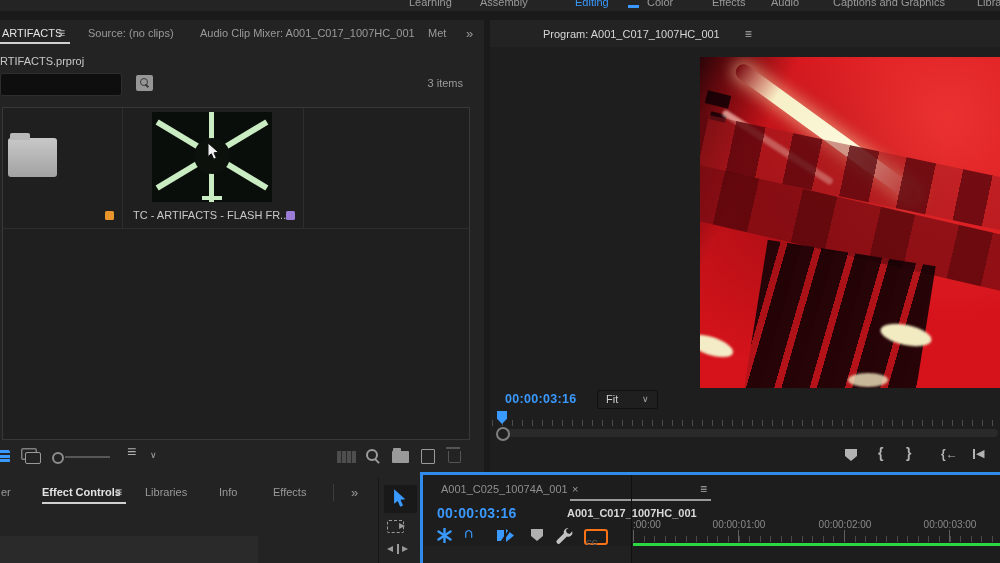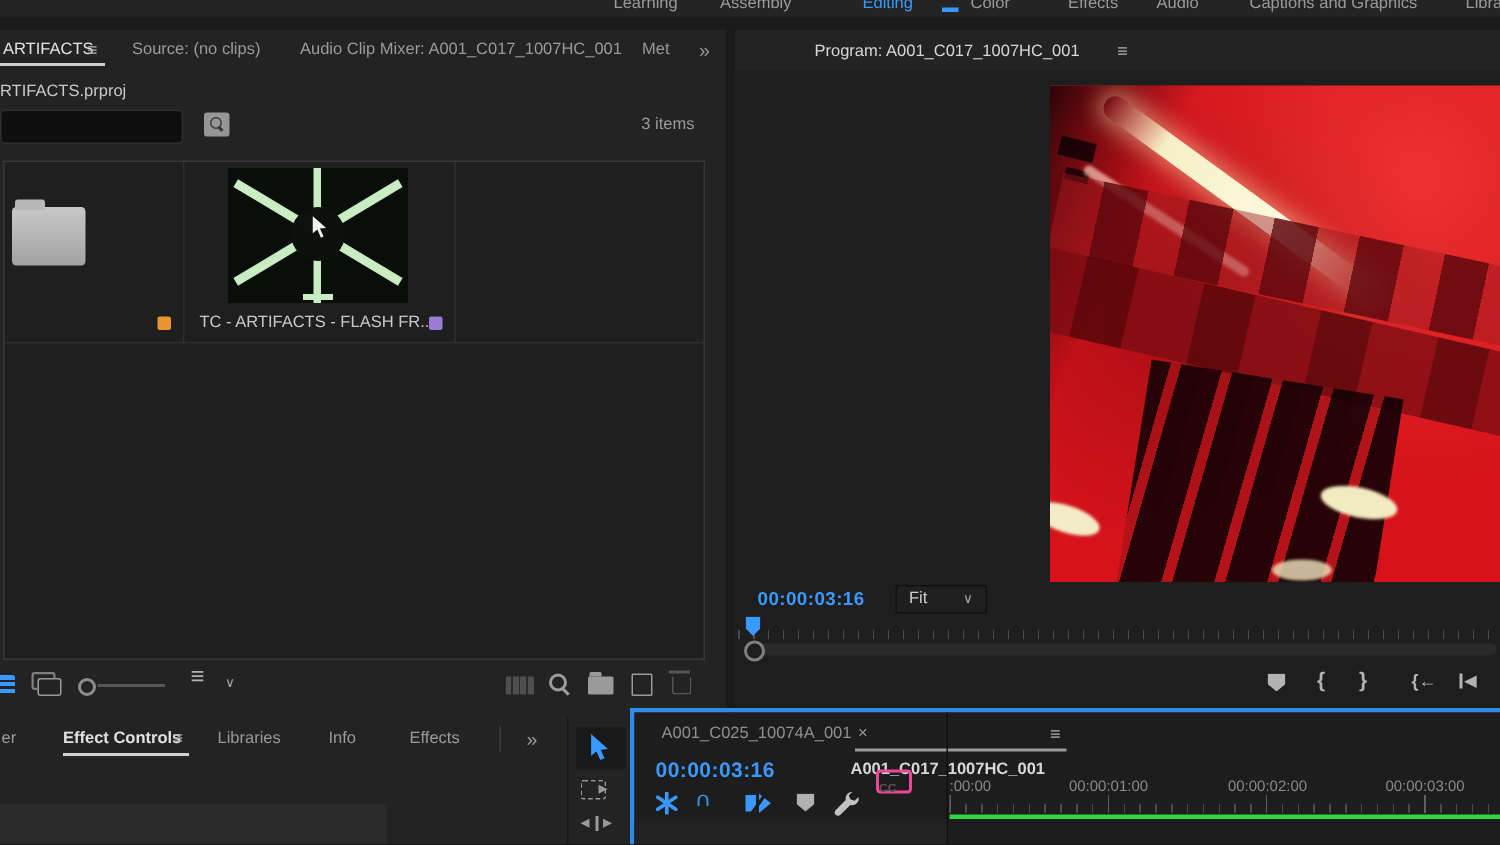--- a/index.html
+++ b/index.html
@@ -233,21 +233,21 @@
       <span class="abs" style="left:40px;top:49px;font-size:15px;font-weight:bold;color:#3a99fc;text-shadow:0.5px 0 #3a99fc;">∩</span>
       <svg class="abs" style="left:73px;top:53px;" width="19" height="15" viewBox="0 0 19 15">
         <path d="M1 2 h7 v11 h-7 z" fill="#3a99fc"></path>
           <path d="M10 1 l8 6.5 -8 6.5 z" fill="#3a99fc"></path>
           <path d="M16 -1 L4 16" stroke="#1d1d1d" stroke-width="2.2"></path>
       </svg>
       <span class="abs pent" style="left:108px;top:54px;width:12px;height:12px;background:#b0b0b0;"></span>
       <svg class="abs" style="left:132px;top:52px;" width="20" height="18" viewBox="0 0 20 18">
         <path d="M13 1 a4.3 4.3 0 0 0 -4.2 5.4 L2.2 13 a2.2 2.2 0 1 0 3.1 3.1 L11.9 9.6 A4.3 4.3 0 0 0 17.3 4.3 L14.7 6.9 L11.9 5.9 L10.9 3.1 L13.5 0.9 Z" fill="#c2c2c2"></path>
       </svg>
-      <span class="abs" style="left:161px;top:38px;width:20px;height:12px;border:2px solid #ec4899;border-radius:3px;text-align:left;">
+      <span class="abs" style="left:161px;top:54px;width:20px;height:12px;border:2px solid #f97316;border-radius:3px;text-align:left;">
         <span style="font-size:8px;font-weight:bold;color:#565656;line-height:12px;">CC</span>
       </span>
 
       <span class="abs" style="left:208px;top:0;width:1px;height:88px;background:#101010;"></span>
 
       <span class="abs" style="left:210px;top:44px;font-size:10px;color:#8a8a8a;">:00:00</span>
       <span class="abs" style="left:316px;top:44px;font-size:10px;color:#8a8a8a;transform:translateX(-50%);">00:00:01:00</span>
       <span class="abs" style="left:422px;top:44px;font-size:10px;color:#8a8a8a;transform:translateX(-50%);">00:00:02:00</span>
       <span class="abs" style="left:527px;top:44px;font-size:10px;color:#8a8a8a;transform:translateX(-50%);">00:00:03:00</span>
 

